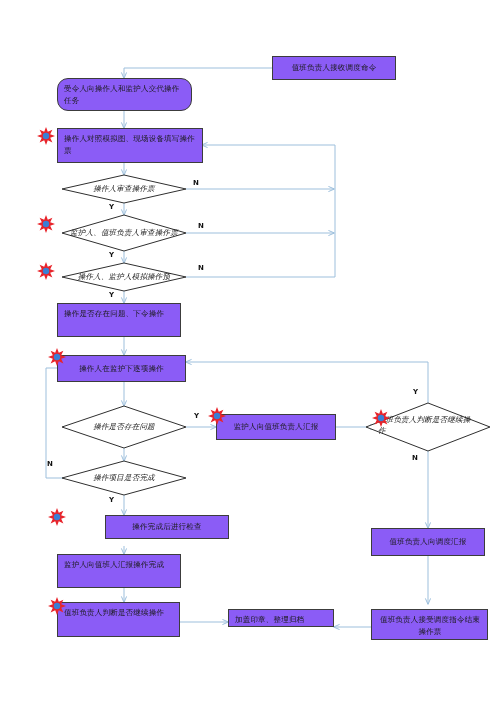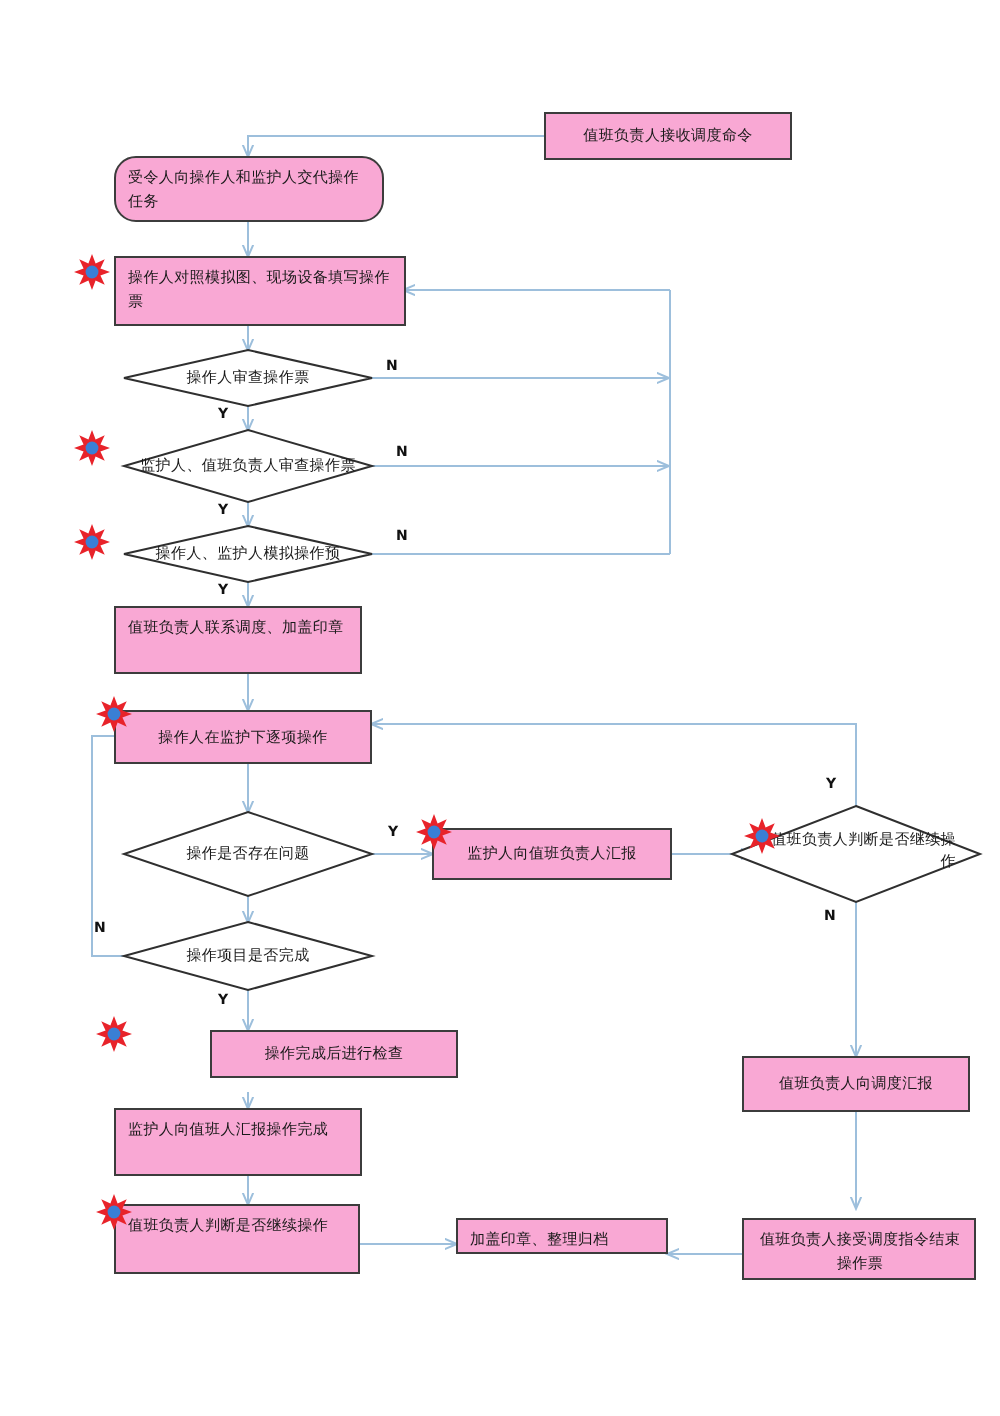--- a/index.html
+++ b/index.html
@@ -3,38 +3,39 @@
 <meta charset="utf-8">
 <style>
   html,body{margin:0;padding:0;background:#ffffff;}
   body{width:500px;height:708px;position:relative;overflow:hidden;
        font-family:"DejaVu Sans","Liberation Sans",sans-serif;}
   #canvas{position:absolute;left:0;top:0;width:500px;height:708px;}
   #svg-layer{position:absolute;left:0;top:0;width:500px;height:708px;}
   .node{position:absolute;box-sizing:border-box;}
   .rect-node{
     border:1px solid #3c3c3c;
-    background:#f9a8d4;
+    background:#8b5cf6;
     font-size:7.5px;
     color:#1a1a1a;
     line-height:1.55;
     padding:4px 5px 3px 6px;
     letter-spacing:.2px;
   }
   .rect-node.center{
     display:flex;align-items:center;justify-content:center;
     text-align:center;padding:2px 4px;
   }
   .dia-label{
     position:absolute;
     display:flex;align-items:center;justify-content:center;
-    text-align:right;
+    text-align:left;
     font-size:7.5px;color:#1a1a1a;line-height:1.5;
     letter-spacing:.2px;
     pointer-events:none;
+    font-style:italic;
   }
   .edge-label{
     position:absolute;font-size:7px;font-weight:bold;color:#111;
     letter-spacing:0;
   }
   .burst{position:absolute;width:18px;height:18px;}
 </style>
 </head>
 <body>
 
@@ -112,21 +113,21 @@
       <polygon points="428,403 490,427 428,451 366,427"></polygon>
     </g>
   </svg>
 
   <div class="node rect-node center" style="left:272px;top:56px;width:124px;height:24px;">值班负责人接收调度命令</div>
 
   <div class="node rect-node" style="left:57px;top:78px;width:135px;height:33px;border-radius:11px;">受令人向操作人和监护人交代操作任务</div>
 
   <div class="node rect-node" style="left:57px;top:128px;width:146px;height:35px;">操作人对照模拟图、现场设备填写操作票</div>
 
-  <div class="node rect-node" style="left:57px;top:303px;width:124px;height:34px;">值班负责人联系调度、加盖印章</div>
+  <div class="node rect-node" style="left:57px;top:303px;width:124px;height:34px;">操作是否存在问题、下令操作</div>
 
   <div class="node rect-node center" style="left:57px;top:355px;width:129px;height:27px;text-align:right;">操作人在监护下逐项操作</div>
 
   <div class="node rect-node center" style="left:216px;top:414px;width:120px;height:26px;">监护人向值班负责人汇报</div>
 
   <div class="node rect-node center" style="left:57px;top:515px;width:124px;height:24px;margin-left:48px;">操作完成后进行检查</div>
 
   <div class="node rect-node" style="left:57px;top:554px;width:124px;height:34px;">监护人向值班人汇报操作完成</div>
 
   <div class="node rect-node" style="left:57px;top:602px;width:123px;height:35px;">值班负责人判断是否继续操作</div>

